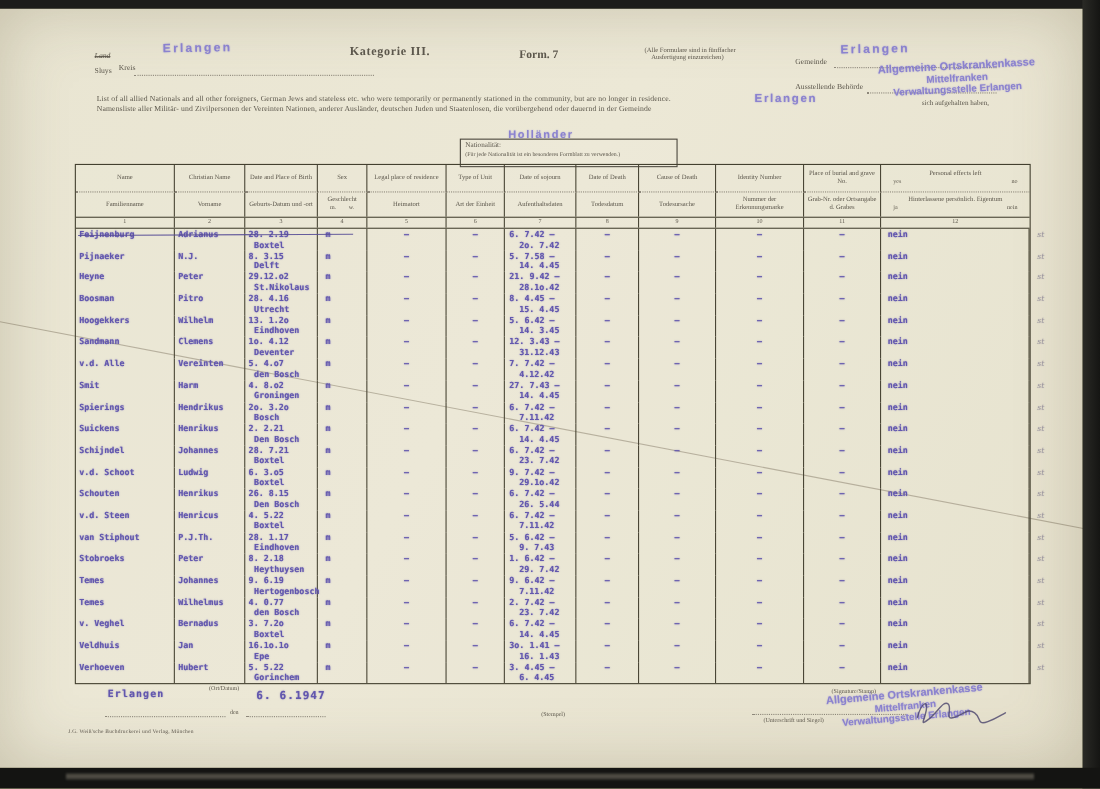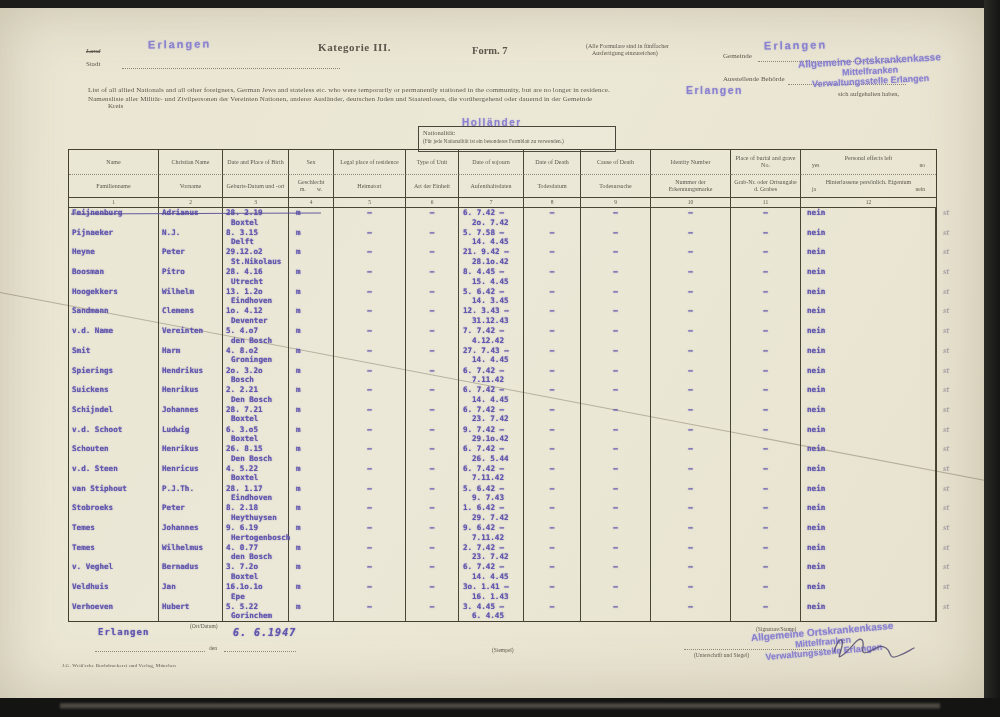--- a/index.html
+++ b/index.html
@@ -65,22 +65,22 @@
   #signature{position:absolute;left:828px;top:626px;}
 </style>
 </head>
 <body>
 
 <div id="doc">
   <div id="paper"></div>
   <div class="crease" style="left:0;top:292px;width:1010px;transform:rotate(10.8deg);"></div>
 
   <div class="abs print" style="left:86px;top:47px;font-size:7px;font-style:italic;text-decoration:line-through;">Land</div>
-  <div class="abs print" style="left:86px;top:60px;font-size:7px;">Stadt</div>
-  <div class="abs print" style="left:108px;top:58px;font-size:7px;margin-top:44px;">Kreis</div>
+  <div class="abs print" style="left:86px;top:60px;font-size:7px;">Sluys</div>
+  <div class="abs print" style="left:108px;top:58px;font-size:7px;">Kreis</div>
   <div class="abs dotted" style="left:122px;top:67px;width:218px;"></div>
   <div class="abs stamp" style="left:148px;top:38px;font-size:11px;letter-spacing:2px;transform:rotate(-1deg);">Erlangen</div>
 
   <div class="abs print" style="left:318px;top:41px;font-size:11px;font-weight:bold;letter-spacing:.6px;">Kategorie III.</div>
   <div class="abs print" style="left:472px;top:45px;font-size:10.5px;font-weight:bold;">Form. 7</div>
   <div class="abs print tiny" style="left:586px;top:43px;font-size:6px;">(Alle Formulare sind in fünffacher</div>
   <div class="abs print tiny" style="left:592px;top:50px;font-size:6px;">Ausfertigung einzureichen)</div>
 
   <div class="abs print" style="left:723px;top:52px;font-size:7px;">Gemeinde</div>
   <div class="abs dotted" style="left:758px;top:60px;width:148px;"></div>
@@ -450,21 +450,21 @@
           <div class="cell c-dash">
             <div class="l1">–</div>
           </div>
           <div class="cell c-eff">
             <div class="l1">nein</div>
           </div>
           <span class="pencil">st</span>
         </div>
         <div class="trow grid12">
           <div class="cell c-name">
-            <div class="l1">v.d. Name</div>
+            <div class="l1">v.d. Alle</div>
           </div>
           <div class="cell c-first">
             <div class="l1">Vereinten</div>
           </div>
           <div class="cell c-birth">
             <div class="l1">5. 4.o7</div>
             <div class="l2">den Bosch</div>
           </div>
           <div class="cell c-sex">
             <div class="l1">m</div>
@@ -1068,21 +1068,21 @@
           <div class="cell c-eff">
             <div class="l1">nein</div>
           </div>
           <span class="pencil">st</span>
         </div>
       </div>
   </div>
 
   <div class="abs typed" style="left:98px;top:627px;font-size:9px;letter-spacing:1px;">Erlangen</div>
   <div class="abs print tiny" style="left:190px;top:623px;">(Ort/Datum)</div>
-  <div class="abs typed" style="left:233px;top:627px;font-size:10px;letter-spacing:1px;font-style:italic;">6. 6.1947</div>
+  <div class="abs typed" style="left:233px;top:627px;font-size:10px;letter-spacing:1px;">6. 6.1947</div>
   <div class="abs dotted" style="left:95px;top:650px;width:110px;"></div>
   <div class="abs print tiny" style="left:209px;top:645px;">den</div>
   <div class="abs dotted" style="left:224px;top:650px;width:72px;"></div>
   <div class="abs print tiny" style="left:492px;top:647px;">(Stempel)</div>
   <div class="abs print" style="left:62px;top:663px;font-size:5px;letter-spacing:.2px;">J.G. Weiß'sche Buchdruckerei und Verlag, München</div>
 
   <div class="abs print tiny" style="left:756px;top:626px;">(Signature/Stamp)</div>
   <div class="abs dotted" style="left:684px;top:648px;width:140px;"></div>
   <div class="abs print tiny" style="left:694px;top:652px;">(Unterschrift und Siegel)</div>
   <div class="abs stamp" style="left:728px;top:626px;text-align:center;width:190px;transform:rotate(-5deg);">

